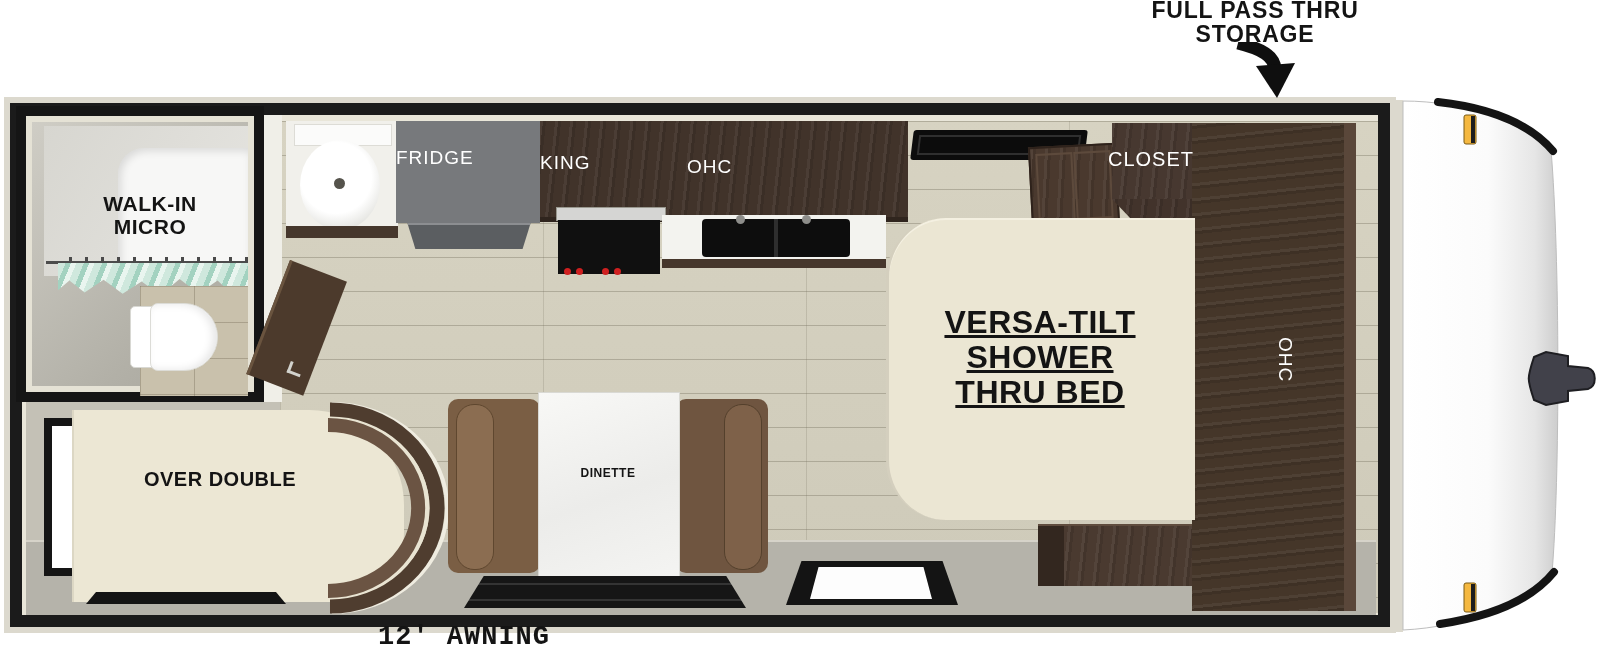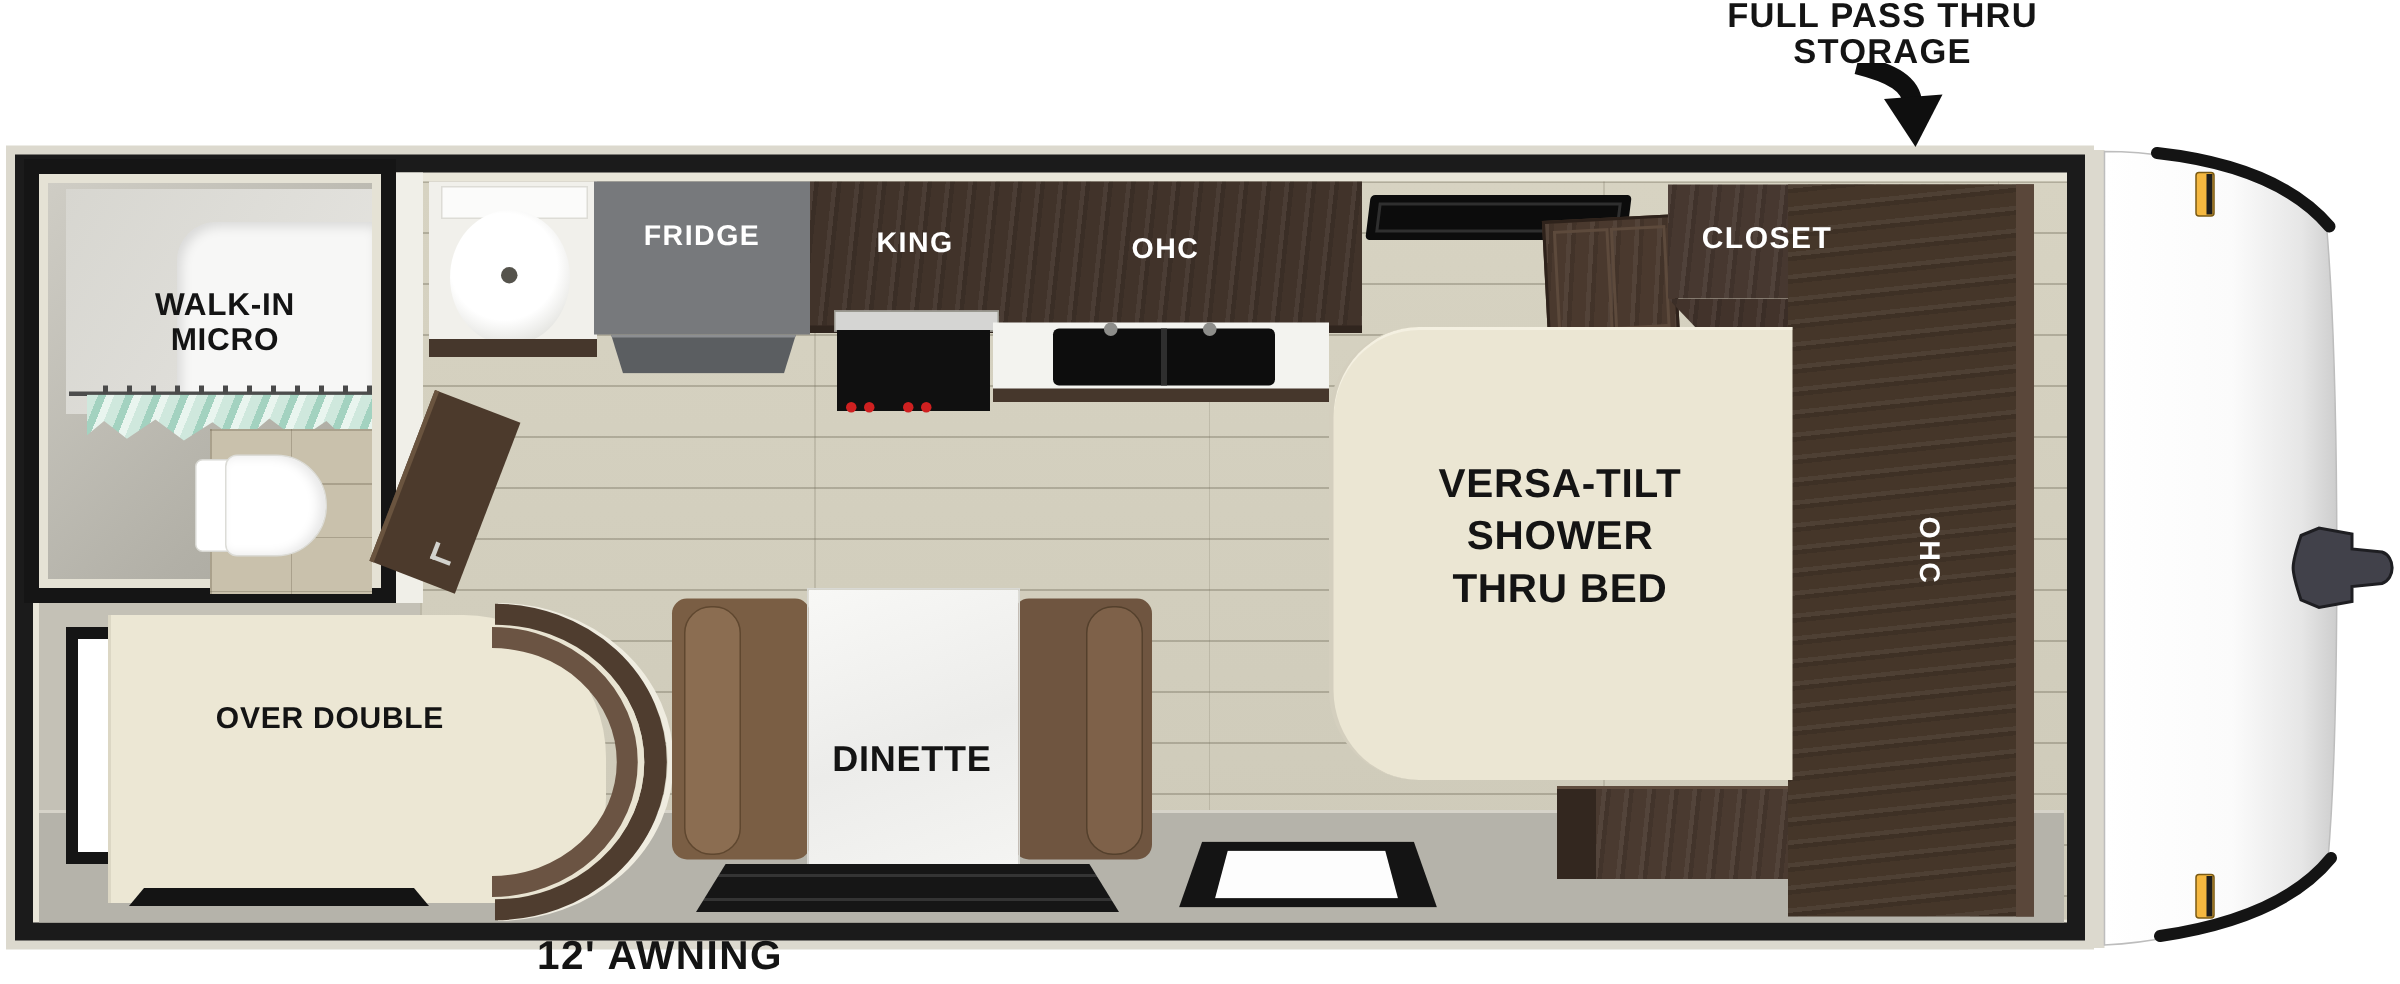--- a/index.html
+++ b/index.html
@@ -1,20 +1,20 @@
 <!DOCTYPE html>
 <html><head>
 <meta charset="utf-8">
 <style>
   html,body{margin:0;padding:0;background:#fff;}
   .canvas{position:relative;width:1600px;height:656px;background:#fff;overflow:hidden;
           font-family:"Liberation Sans",sans-serif;}
   .abs{position:absolute;}
   .lbl{font-weight:bold;color:#141414;text-align:center;letter-spacing:.5px;}
-  .lblw{font-weight:bold;color:#ffffff;text-align:center;letter-spacing:1px;}
+  .lblw{font-weight:normal;color:#ffffff;text-align:left;letter-spacing:1px;}
   .wood{background-color:#d3cfbe;
         background-image:
           repeating-linear-gradient(180deg, rgba(115,110,92,.38) 0 1px, transparent 1px 34px),
           repeating-linear-gradient(90deg, rgba(115,110,92,.22) 0 1px, transparent 1px 263px),
           linear-gradient(180deg,#d7d3c2,#cecab9);}
   .grain-h{background-image:repeating-linear-gradient(96deg, rgba(255,255,255,.05) 0 3px, rgba(0,0,0,.10) 3px 6px, transparent 6px 15px);}
   .grain-v{background-image:repeating-linear-gradient(174deg, rgba(255,255,255,.05) 0 3px, rgba(0,0,0,.10) 3px 6px, transparent 6px 15px);}
 </style>
 </head>
 <body>
@@ -106,37 +106,37 @@
   <div class="abs grain-h" style="left:1112px;top:123px;width:244px;height:76px;background-color:#473830;"></div>
   <div class="abs grain-h" style="left:1112px;top:199px;width:80px;height:84px;background-color:#42332b;clip-path:polygon(0 0,100% 0,100% 100%);"></div>
   <div class="abs grain-v" style="left:1192px;top:123px;width:164px;height:488px;background-color:#453629;"></div>
   <div class="abs" style="left:1344px;top:123px;width:12px;height:488px;background:#5a473a;"></div>
   <div class="abs lblw" style="left:1108px;top:148px;width:140px;font-size:20px;">CLOSET</div>
   <div class="abs" style="left:1255px;top:337px;width:60px;height:60px;">
     <span class="lblw" style="display:inline-block;transform:rotate(90deg);font-size:19px;line-height:60px;width:60px;">OHC</span>
   </div>
 
   <div class="abs" style="left:886px;top:218px;width:306px;height:302px;background:#ebe6d3;border-radius:60px 0 0 60px;border-left:3px solid #d4cfbe;box-shadow:inset 0 2px 0 #f4f0e1;"></div>
-  <div class="abs lbl" style="left:920px;top:305px;width:240px;font-size:27px;line-height:35px;">
+  <div class="abs lbl" style="left:920px;top:305px;width:240px;font-size:32px;line-height:35px;text-decoration:underline;">
     <div>VERSA-TILT</div>
     <div>SHOWER</div>
     <div>THRU BED</div>
   </div>
   <div class="abs grain-h" style="left:1038px;top:524px;width:154px;height:60px;background-color:#4a3a30;border-top:2px solid #5f4c3e;">
     <div class="abs" style="left:0;top:0;width:26px;height:60px;background:#33271f;"></div>
   </div>
 
   <div class="abs" style="left:448px;top:399px;width:92px;height:174px;background:#7a5e44;border-radius:10px;">
     <div class="abs" style="left:8px;top:5px;width:36px;height:164px;background:#8b6d51;border-radius:18px;border:1px solid #5f472f;"></div>
   </div>
   <div class="abs" style="left:676px;top:399px;width:92px;height:174px;background:#6f5540;border-radius:10px;">
     <div class="abs" style="left:48px;top:5px;width:36px;height:164px;background:#7e6149;border-radius:18px;border:1px solid #54402c;"></div>
   </div>
   <div class="abs" style="left:538px;top:392px;width:140px;height:184px;background:linear-gradient(160deg,#f8f8f6 0%,#ececea 55%,#f4f4f2 100%);border:1px solid #d9d9d4;"></div>
-  <div class="abs lbl" style="left:540px;top:466px;width:136px;font-size:24px;margin-top:27px;">DINETTE</div>
+  <div class="abs lbl" style="left:540px;top:466px;width:136px;font-size:12px;">DINETTE</div>
   <div class="abs" style="left:464px;top:576px;width:282px;height:32px;background:repeating-linear-gradient(180deg,#161616 0 7px,#343434 7px 9px,#161616 9px 16px);clip-path:polygon(7% 0,93% 0,100% 100%,0 100%);"></div>
   <div class="abs" style="left:786px;top:561px;width:172px;height:44px;background:#141414;clip-path:polygon(9% 0,91% 0,100% 100%,0 100%);">
     <div class="abs" style="left:24px;top:6px;width:122px;height:32px;background:#fdfdfd;clip-path:polygon(7% 0,93% 0,100% 100%,0 100%);"></div>
   </div>
 
   <svg class="abs" style="left:1394px;top:95px;" width="210" height="545" viewBox="0 0 210 545">
     <defs>
       <linearGradient id="capGrad" x1="0" y1="0" x2="1" y2="0">
         <stop offset="0" stop-color="#ffffff"></stop>
           <stop offset=".55" stop-color="#fbfbfb"></stop>
@@ -160,15 +160,15 @@
   </svg>
 
   <div class="abs lbl" style="left:1125px;top:-2px;width:260px;font-size:23px;line-height:24px;letter-spacing:.8px;">
     <div>FULL PASS THRU</div>
     <div>STORAGE</div>
   </div>
   <svg class="abs" style="left:1232px;top:42px;" width="70" height="58" viewBox="0 0 70 58">
     <path d="M 6 1 C 30 7 42 14 43 27" fill="none" stroke="#0f0f0f" stroke-width="13"></path>
     <polygon points="24,24 63,21 45,56" fill="#0f0f0f"></polygon>
   </svg>
-  <div class="abs lbl" style="left:340px;top:622px;width:200px;font-size:27px;letter-spacing:1px;">12' AWNING</div>
+  <div class="abs lbl" style="left:364px;top:622px;width:200px;font-size:27px;letter-spacing:1px;font-family:Liberation Mono, monospace;">12' AWNING</div>
 
 </div>
 
 </body></html>

